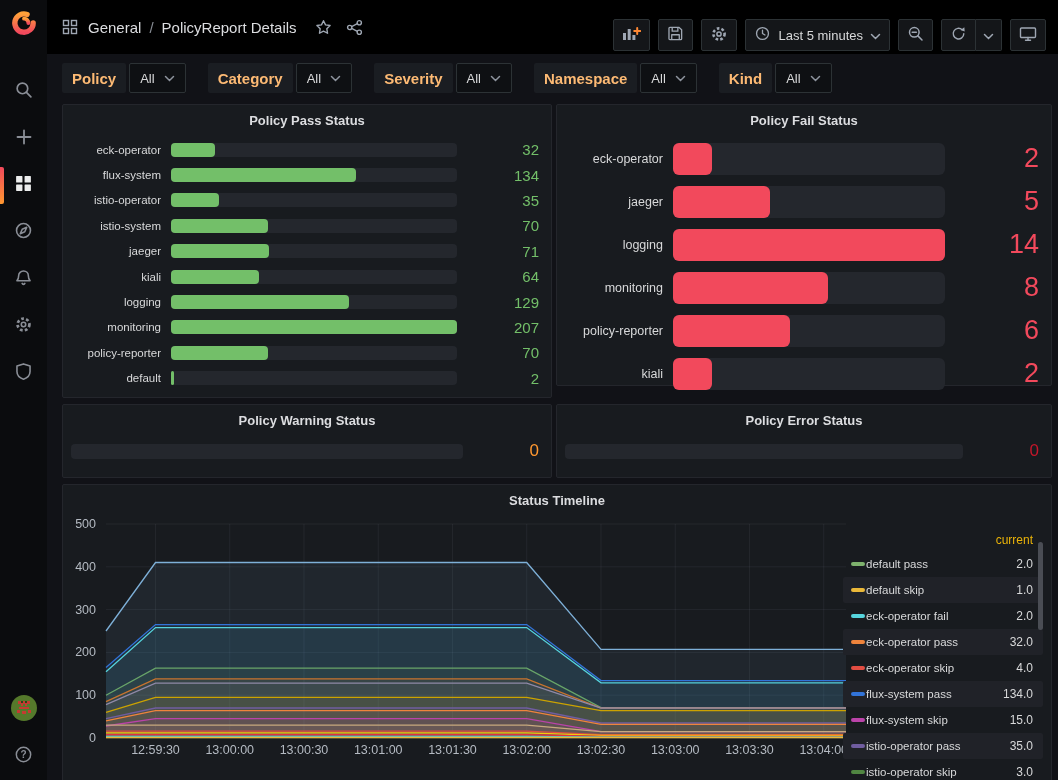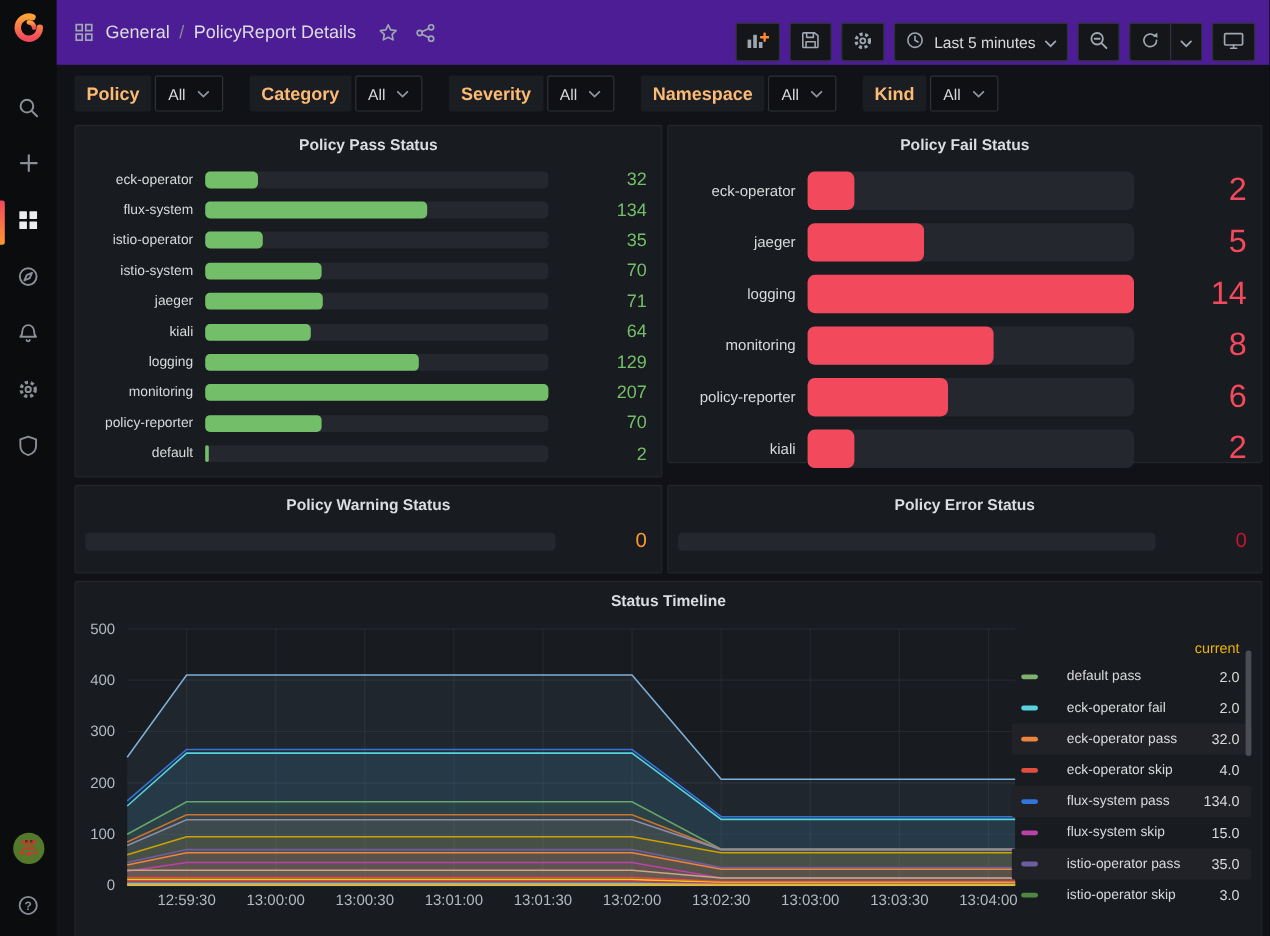--- a/index.html
+++ b/index.html
@@ -10,21 +10,21 @@
   .sidebar{position:absolute;left:0;top:0;width:47px;height:780px;background:#0b0c0e;
            display:flex;flex-direction:column;align-items:center;z-index:5;}
   .logo{width:47px;height:46px;display:flex;align-items:center;justify-content:center;margin-bottom:22px;cursor:pointer;}
   .side-icon{width:47px;height:47px;display:flex;align-items:center;justify-content:center;
              color:#8a8e96;position:relative;cursor:pointer;}
   .side-icon.active{color:#eceded;}
   .side-icon.active::before{content:'';position:absolute;left:0;top:5px;bottom:5px;width:4px;
              background:linear-gradient(180deg,#F2495C,#FF9830);border-radius:0 2px 2px 0;}
   .side-spacer{flex:1;}
   
-  .topnav{position:absolute;left:47px;right:0;top:0;height:54px;background:#4c1d95;
+  .topnav{position:absolute;left:47px;right:0;top:0;height:54px;background:#000000;
           display:flex;align-items:center;padding:0 12px 0 15px;}
   .icon{display:inline-flex;align-items:center;justify-content:center;color:#9fa7b3;}
   .breadcrumb{display:flex;align-items:center;gap:7px;font-size:15px;margin:0 10px 0 10px;color:#dcdde0;}
   .breadcrumb .crumb{cursor:pointer;}
   .breadcrumb .sep{color:#878c94;padding:0 1px;}
   .bc-icons{display:flex;align-items:center;gap:14px;margin-left:8px;color:#b3b8bf;}
   .toolbar{margin-left:auto;display:flex;align-items:center;gap:8px;margin-top:16px;}
   .tb-btn{height:32px;min-width:33px;display:flex;align-items:center;justify-content:center;gap:7px;
           padding:0 8px;background:#141619;border:1px solid #2c3235;border-radius:2px;
           color:#9fa7b3;cursor:pointer;font-family:inherit;}
@@ -60,21 +60,21 @@
   .fail .g-fill{border-radius:6px;}
   .fail .g-value{font-size:27px;width:84px;font-weight:400;}
   .w-row{display:flex;align-items:center;gap:10px;padding:6px 12px 0 8px;}
   .w-track{flex:1;height:15px;background:#24272d;border-radius:4px;}
   .w-value{width:66px;text-align:right;font-size:17px;font-weight:500;}
   
   #tl-svg{position:absolute;left:-12px;top:32px;width:800px;height:246px;}
   .legend{position:absolute;top:44px;right:8px;width:200px;height:276px;overflow:hidden;}
   .lg-head{height:22px;display:flex;align-items:center;justify-content:flex-end;color:#eab308;
            font-size:12px;padding-right:10px;cursor:pointer;}
-  .lg-row{height:26px;display:flex;align-items:center;gap:24px;padding:0 10px 0 8px;border-radius:2px;cursor:pointer;}
+  .lg-row{height:26px;display:flex;align-items:center;gap:1px;padding:0 10px 0 8px;border-radius:2px;cursor:pointer;}
   .lg-row.alt{background:#202228;}
   .lg-swatch{width:14px;height:4px;border-radius:2px;flex:none;}
   .lg-name{flex:1;color:#d8d9da;font-size:11.5px;white-space:nowrap;}
   .lg-val{color:#d8d9da;font-size:12px;}
   .lg-scroll{position:absolute;right:0;top:13px;width:5px;height:88px;background:#4a4d54;border-radius:3px;cursor:pointer;}
 </style>
 </head>
 <body>
 
 <div class="root">
@@ -509,20 +509,25 @@
         <polyline points="0.0,220.6 49.5,220.6 420.7,220.6 495.0,220.6 740.0,220.6" fill="none" stroke="#EAB839" stroke-width="1.3"></polyline>
       </svg>
     <div class="legend">
       <div class="lg-head">current</div>
       <div id="lg-rows">
           <div class="lg-row">
        <span class="lg-swatch" style="background:#7EB26D"></span>
        <span class="lg-name">default pass</span>
        <span class="lg-val">2.0</span>
      </div>
+          <div class="lg-row alt">
+       <span class="lg-swatch" style="background:#EAB839"></span>
+       <span class="lg-name">default skip</span>
+       <span class="lg-val">1.0</span>
+     </div>
           <div class="lg-row">
        <span class="lg-swatch" style="background:#56D4DD"></span>
        <span class="lg-name">eck-operator fail</span>
        <span class="lg-val">2.0</span>
      </div>
           <div class="lg-row alt">
        <span class="lg-swatch" style="background:#EF843C"></span>
        <span class="lg-name">eck-operator pass</span>
        <span class="lg-val">32.0</span>
      </div>

